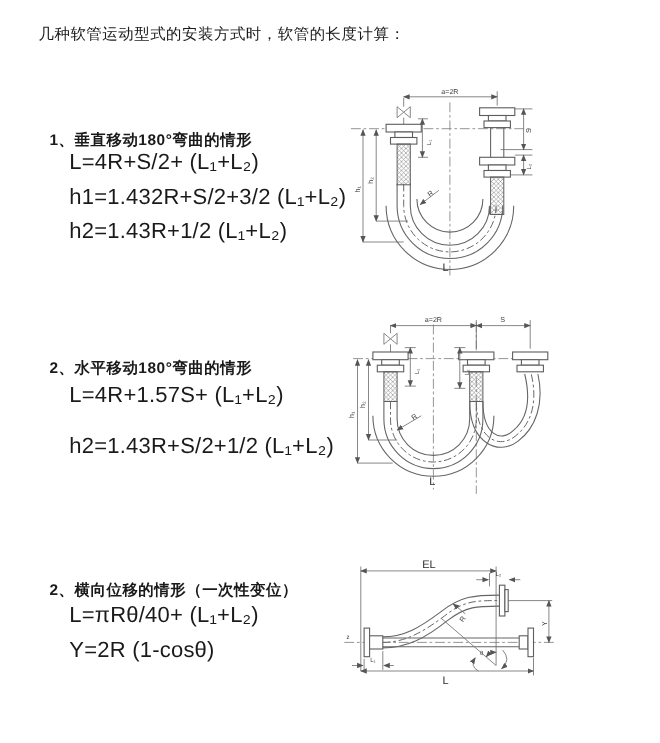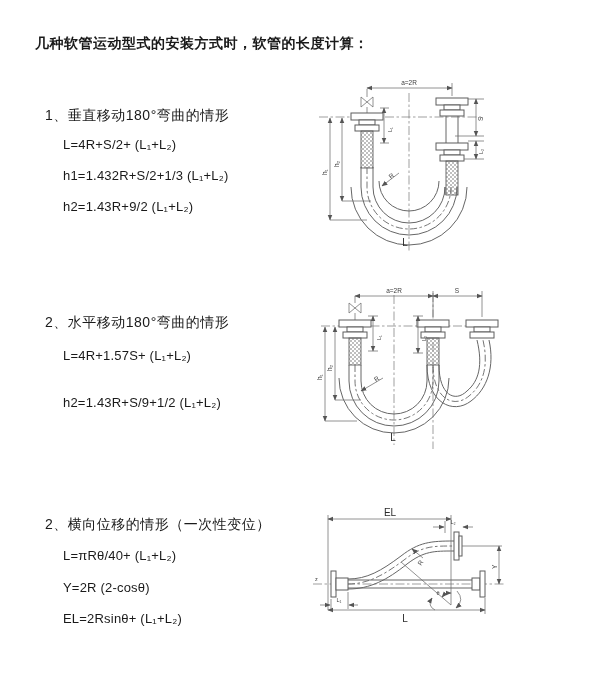--- a/index.html
+++ b/index.html
@@ -1,50 +1,49 @@
 <!DOCTYPE html>
 <html><head>
 <meta charset="utf-8">
 <style>
   html,body{margin:0;padding:0;background:#fff;}
   .page{position:relative;width:600px;height:675px;background:#ffffff;overflow:hidden;
         font-family:"Liberation Sans","DejaVu Sans",sans-serif;color:#1a1a1a;}
-  .title{position:absolute;left:35px;top:22px;font-size:14px;font-weight:700;letter-spacing:.5px;margin-top:13px;}
-  .heading{position:absolute;left:45px;font-size:14px;font-weight:400;letter-spacing:.5px;}
-  .formula{position:absolute;left:63px;font-size:13px;font-weight:500;letter-spacing:.2px;}
+  .title{position:absolute;left:35px;top:22px;font-size:14px;font-weight:400;letter-spacing:.5px;}
+  .heading{position:absolute;left:45px;font-size:14px;font-weight:700;letter-spacing:.5px;margin-top:12px;}
+  .formula{position:absolute;left:63px;font-size:20px;font-weight:500;letter-spacing:.2px;}
   svg{position:absolute;}
   .ln{stroke:#666;stroke-width:1;fill:none;}
   .thin{stroke:#6e6e6e;stroke-width:.75;fill:none;}
   .cl{stroke:#777;stroke-width:.7;fill:none;stroke-dasharray:9 2.5 2.5 2.5;}
   .hdash{stroke:#666;stroke-width:.9;fill:none;stroke-dasharray:7 2.5 2.5 2.5;}
   .fit{stroke:#5d5d5d;stroke-width:1;fill:#fff;}
   .dimtxt{font-size:6.5px;fill:#3d3d3d;font-family:"Liberation Sans",sans-serif;}
   .dimtxt-sm{font-size:5.5px;fill:#3d3d3d;font-family:"Liberation Sans",sans-serif;}
   .biglbl{font-size:10px;fill:#2a2a2a;font-family:"Liberation Sans",sans-serif;}
 </style>
 </head>
 <body>
 
 <div class="page">
 
   <div class="title">几种软管运动型式的安装方式时，软管的长度计算：</div>
 
   <div class="heading" style="top:107px">1、垂直移动180°弯曲的情形</div>
   <div class="formula" style="top:137px">L=4R+S/2+ (L₁+L₂)</div>
-  <div class="formula" style="top:168px">h1=1.432R+S/2+1/3 (L₁+L₂)</div>
-  <div class="formula" style="top:199px">h2=1.43R+9/2 (L₁+L₂)</div>
+  <div class="formula" style="top:168px">h1=1.432R+S/2+3/2 (L₁+L₂)</div>
+  <div class="formula" style="top:199px">h2=1.43R+1/2 (L₁+L₂)</div>
 
   <div class="heading" style="top:314px">2、水平移动180°弯曲的情形</div>
   <div class="formula" style="top:348px">L=4R+1.57S+ (L₁+L₂)</div>
-  <div class="formula" style="top:395px">h2=1.43R+S/9+1/2 (L₁+L₂)</div>
+  <div class="formula" style="top:395px">h2=1.43R+S/2+1/2 (L₁+L₂)</div>
 
   <div class="heading" style="top:516px">2、横向位移的情形（一次性变位）</div>
   <div class="formula" style="top:548px">L=πRθ/40+ (L₁+L₂)</div>
-  <div class="formula" style="top:580px">Y=2R (2-cosθ)</div>
-  <div class="formula" style="top:611px">EL=2Rsinθ+ (L₁+L₂)</div>
+  <div class="formula" style="top:580px">Y=2R (1-cosθ)</div>
 
   <svg style="left:305px;top:75px" width="285" height="180" viewBox="0 0 285 180">
     <defs>
       <marker id="ar1" viewBox="0 0 10 10" refX="9" refY="5" markerWidth="8" markerHeight="8" orient="auto-start-reverse">
         <path d="M0,1 L10,5 L0,9 z" fill="#555"></path>
       </marker>
       <pattern id="ht1" width="4" height="4" patternUnits="userSpaceOnUse">
         <path d="M0,4 L4,0 M0,0 L4,4" stroke="#8a8a8a" stroke-width=".55"></path>
       </pattern>
       <g id="fitstk1">

